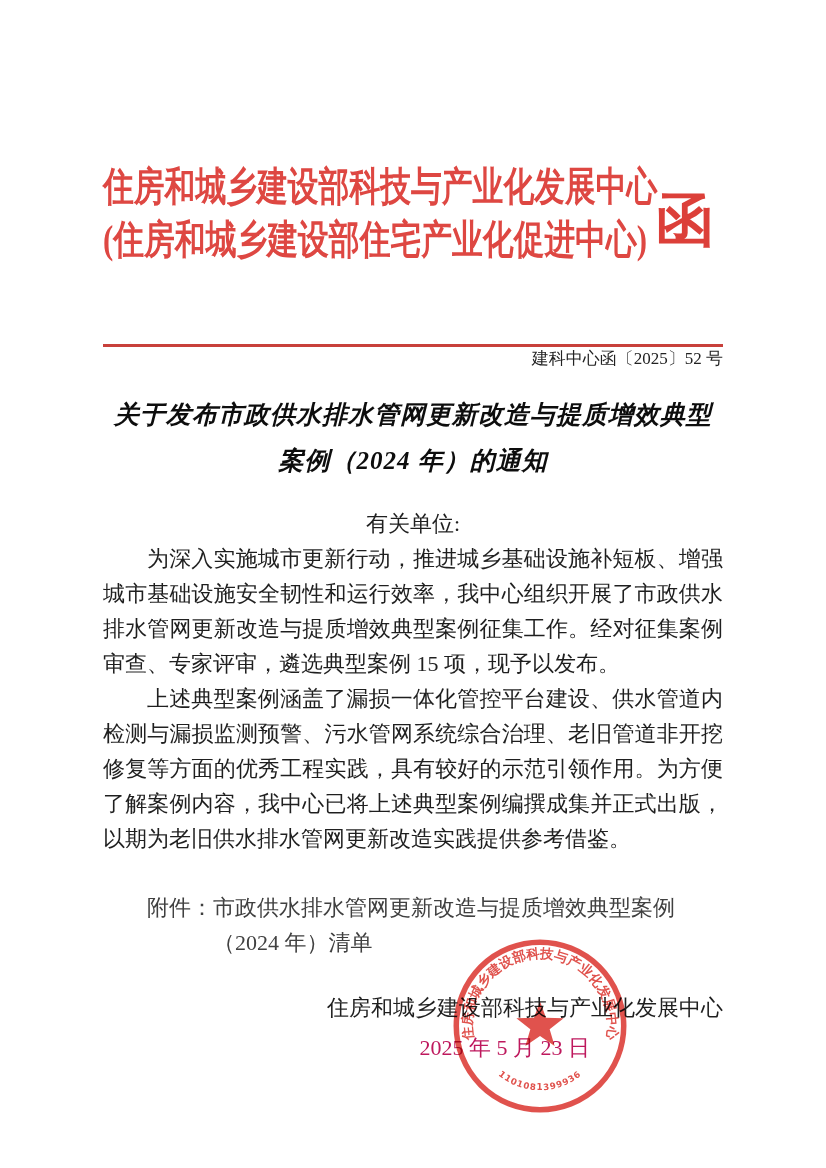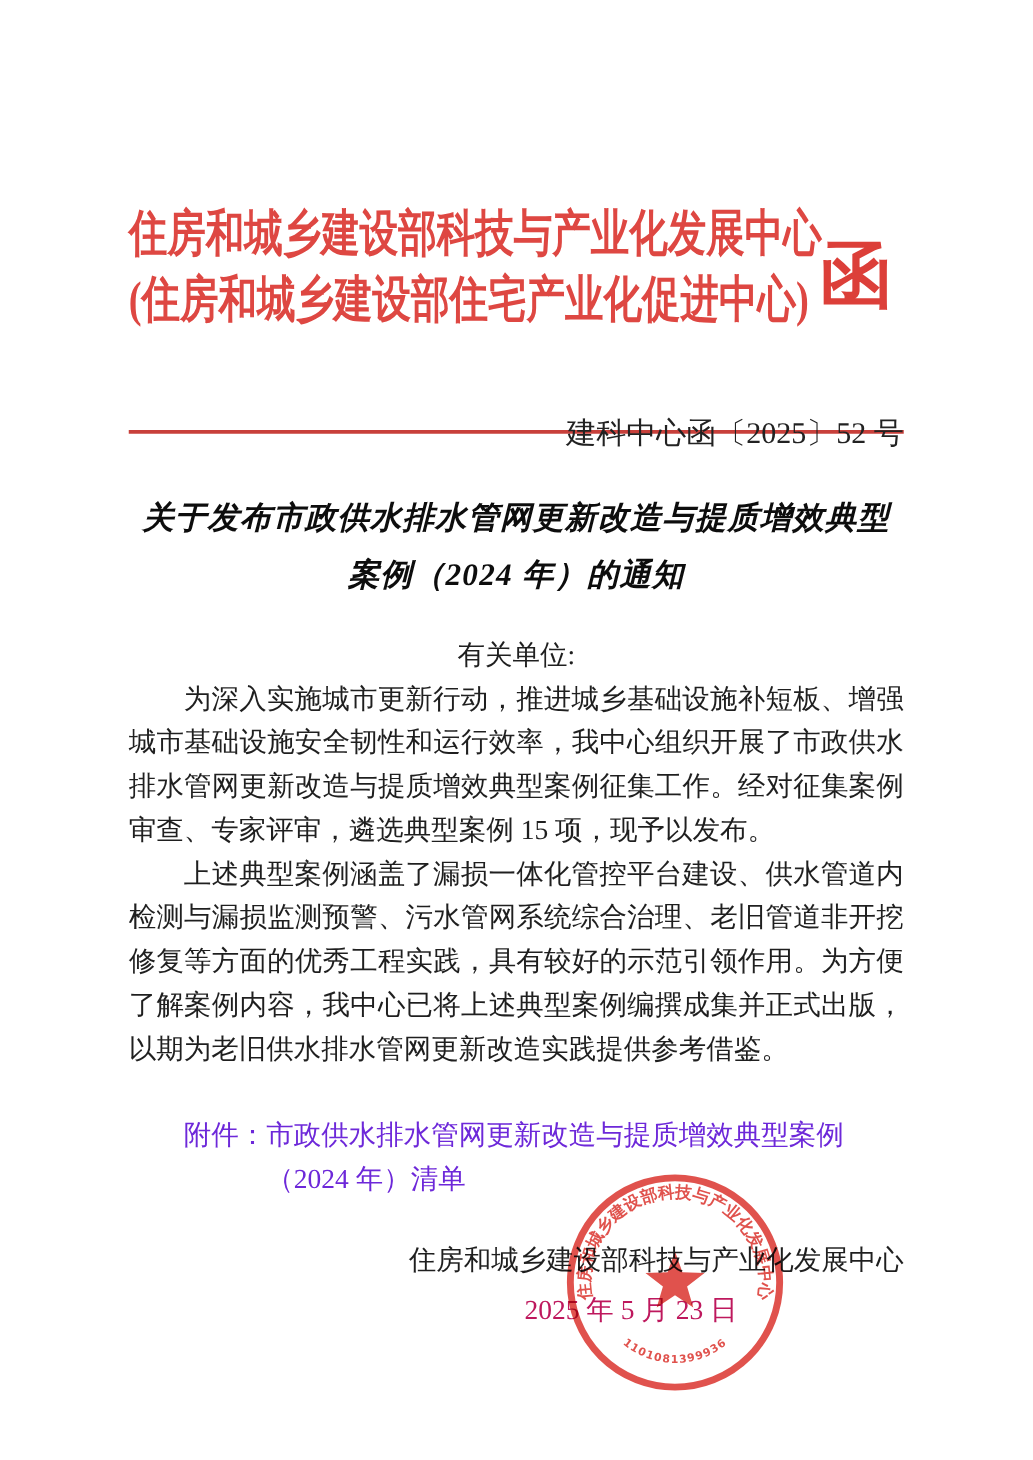--- a/index.html
+++ b/index.html
@@ -50,25 +50,25 @@
     top: 344px;
     left: 103px;
     width: 620px;
     height: 3px;
     background: #c8403b;
   }
 
   
   .doc-number {
     position: absolute;
-    top: 332px;
+    top: 344px;
     left: 103px;
     width: 620px;
     text-align: right;
-    font-size: 24px;
+    font-size: 17px;
     line-height: 30px;
     color: #222;
   }
 
   
   .doc-title {
     position: absolute;
     top: 392px;
     left: 93px;
     width: 640px;
@@ -105,21 +105,21 @@
   }
 
   
   .attachment {
     position: absolute;
     top: 890px;
     left: 147px;
     display: flex;
     font-size: 22px;
     line-height: 35px;
-    color: #6d28d9;
+    color: #404040;
   }
   .att-label { white-space: nowrap; }
   .att-content div { white-space: nowrap; }
 
   
   .signature {
     position: absolute;
     top: 992px;
     left: 103px;
     width: 620px;

